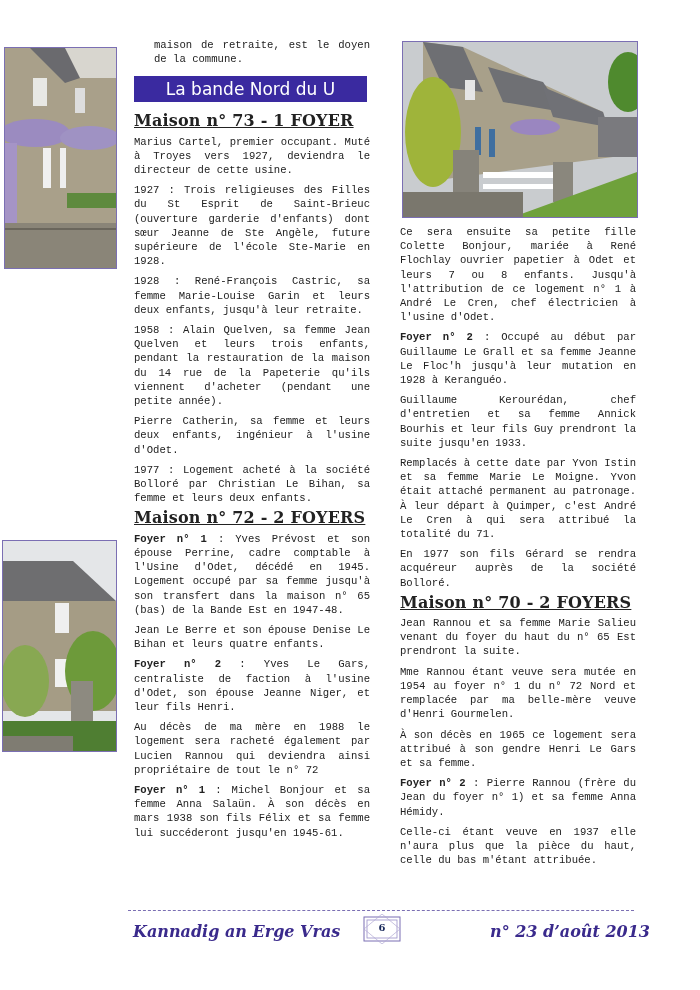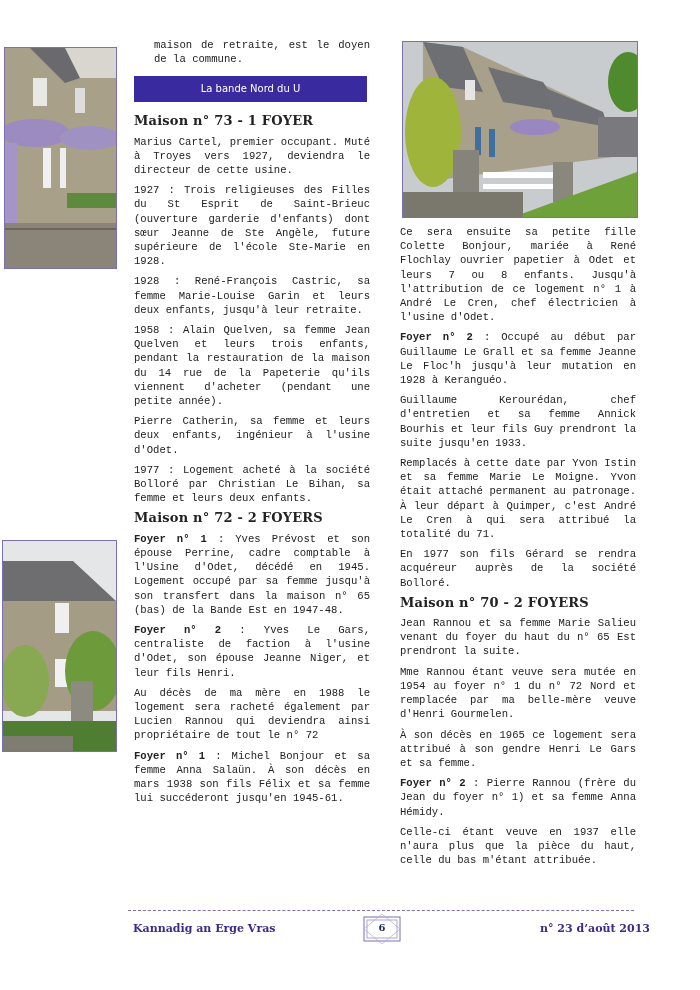--- a/index.html
+++ b/index.html
@@ -1,25 +1,25 @@
 <!DOCTYPE html>
 <html><head>
 <meta charset="utf-8">
 <style>
   html, body { margin:0; padding:0; background:#fff; }
   body { width:700px; height:990px; position:relative; overflow:hidden; font-family:"DejaVu Serif", serif; color:#222; }
   .photo { position:absolute; border:1px solid #7b6fb3; overflow:hidden; }
   .photo svg { display:block; width:100%; height:100%; }
   .col { position:absolute; font-size:10.6px; line-height:14.2px; text-align:justify; }
   .col p { margin:0 0 6px 0;font-family:Liberation Mono, monospace; }
-  .col h3 { margin:2px 0 6px 0; font-size:13px; font-weight:bold; letter-spacing:0.2px; }
+  .col h3 { margin:2px 0 6px 0; font-size:16px; font-weight:bold; text-decoration:underline; letter-spacing:0.2px; }
   .col b { font-weight:bold; }
-  .banner { background:#3a2aa0; color:#fff; font-family:"DejaVu Sans", sans-serif; font-size:10px; text-align:center; height:26px; line-height:26px; margin:10px 3px 12px 0; }
+  .banner { background:#3a2aa0; color:#fff; font-family:"DejaVu Sans", sans-serif; font-size:17px; text-align:center; height:26px; line-height:26px; margin:10px 3px 12px 0; }
   .footer-rule { position:absolute; left:128px; top:910px; width:506px; border-top:1px dashed #7b6fb3; }
-  .footer { position:absolute; top:922px; font-family:"DejaVu Serif", serif; font-weight:bold; font-size:11px; color:#3a2a8c; }
+  .footer { position:absolute; top:922px; font-family:"DejaVu Serif", serif; font-weight:bold; font-size:16px; color:#3a2a8c;font-style:italic; }
   .pagebox { position:absolute; left:363px; top:914px; width:38px; height:30px; }
   .pagenum { position:absolute; left:0; top:8px; width:38px; text-align:center; font-size:10px; font-weight:bold; color:#1a2a5c; }
 </style>
 </head>
 <body>
 
 <div class="photo" style="left:4px;top:47px;width:111px;height:220px;">
   <svg viewBox="0 0 111 220" preserveAspectRatio="none">
     <rect width="111" height="220" fill="#d8d6cf"></rect>
     <polygon points="0,0 40,0 70,30 111,30 111,220 0,220" fill="#a9a08a"></polygon>
@@ -82,20 +82,21 @@
   <h3>Maison n° 73 - 1 FOYER</h3>
   <p>Marius Cartel, premier occupant. Muté à Troyes vers 1927, deviendra le directeur de cette usine.</p>
   <p>1927 : Trois religieuses des Filles du St Esprit de Saint-Brieuc (ouverture garderie d'enfants) dont sœur Jeanne de Ste Angèle, future supérieure de l'école Ste-Marie en 1928.</p>
   <p>1928 : René-François Castric, sa femme Marie-Louise Garin et leurs deux enfants, jusqu'à leur retraite.</p>
   <p>1958 : Alain Quelven, sa femme Jean Quelven et leurs trois enfants, pendant la restauration de la maison du 14 rue de la Papeterie qu'ils viennent d'acheter (pendant une petite année).</p>
   <p>Pierre Catherin, sa femme et leurs deux enfants, ingénieur à l'usine d'Odet.</p>
   <p>1977 : Logement acheté à la société Bolloré par Christian Le Bihan, sa femme et leurs deux enfants.</p>
 
   <h3>Maison n° 72 - 2 FOYERS</h3>
   <p><b>Foyer n° 1</b><span> : Yves Prévost et son épouse Perrine, cadre comptable à l'Usine d'Odet, décédé en 1945. Logement occupé par sa femme jusqu'à son transfert dans la maison n° 65 (bas) de la Bande Est en 1947-48.</span></p>
+  <p>Jean Le Berre et son épouse Denise Le Bihan et leurs quatre enfants.</p>
   <p><b>Foyer n° 2</b><span> : Yves Le Gars, centraliste de faction à l'usine d'Odet, son épouse Jeanne Niger, et leur fils Henri.</span></p>
   <p>Au décès de ma mère en 1988 le logement sera racheté également par Lucien Rannou qui deviendra ainsi propriétaire de tout le n° 72</p>
 
   <p><b>Foyer n° 1</b><span> : Michel Bonjour et sa femme Anna Salaün. À son décès en mars 1938 son fils Félix et sa femme lui succéderont jusqu'en 1945-61.</span></p>
 </div>
 
 <div class="col" style="left:400px;top:225px;width:236px;">
   <p>Ce sera ensuite sa petite fille Colette Bonjour, mariée à René Flochlay ouvrier papetier à Odet et leurs 7 ou 8 enfants. Jusqu'à l'attribution de ce logement n° 1 à André Le Cren, chef électricien à l'usine d'Odet.</p>
   <p><b>Foyer n° 2</b><span> : Occupé au début par Guillaume Le Grall et sa femme Jeanne Le Floc'h jusqu'à leur mutation en 1928 à Keranguéo.</span></p>
   <p>Guillaume Kerourédan, chef d'entretien et sa femme Annick Bourhis et leur fils Guy prendront la suite jusqu'en 1933.</p>

